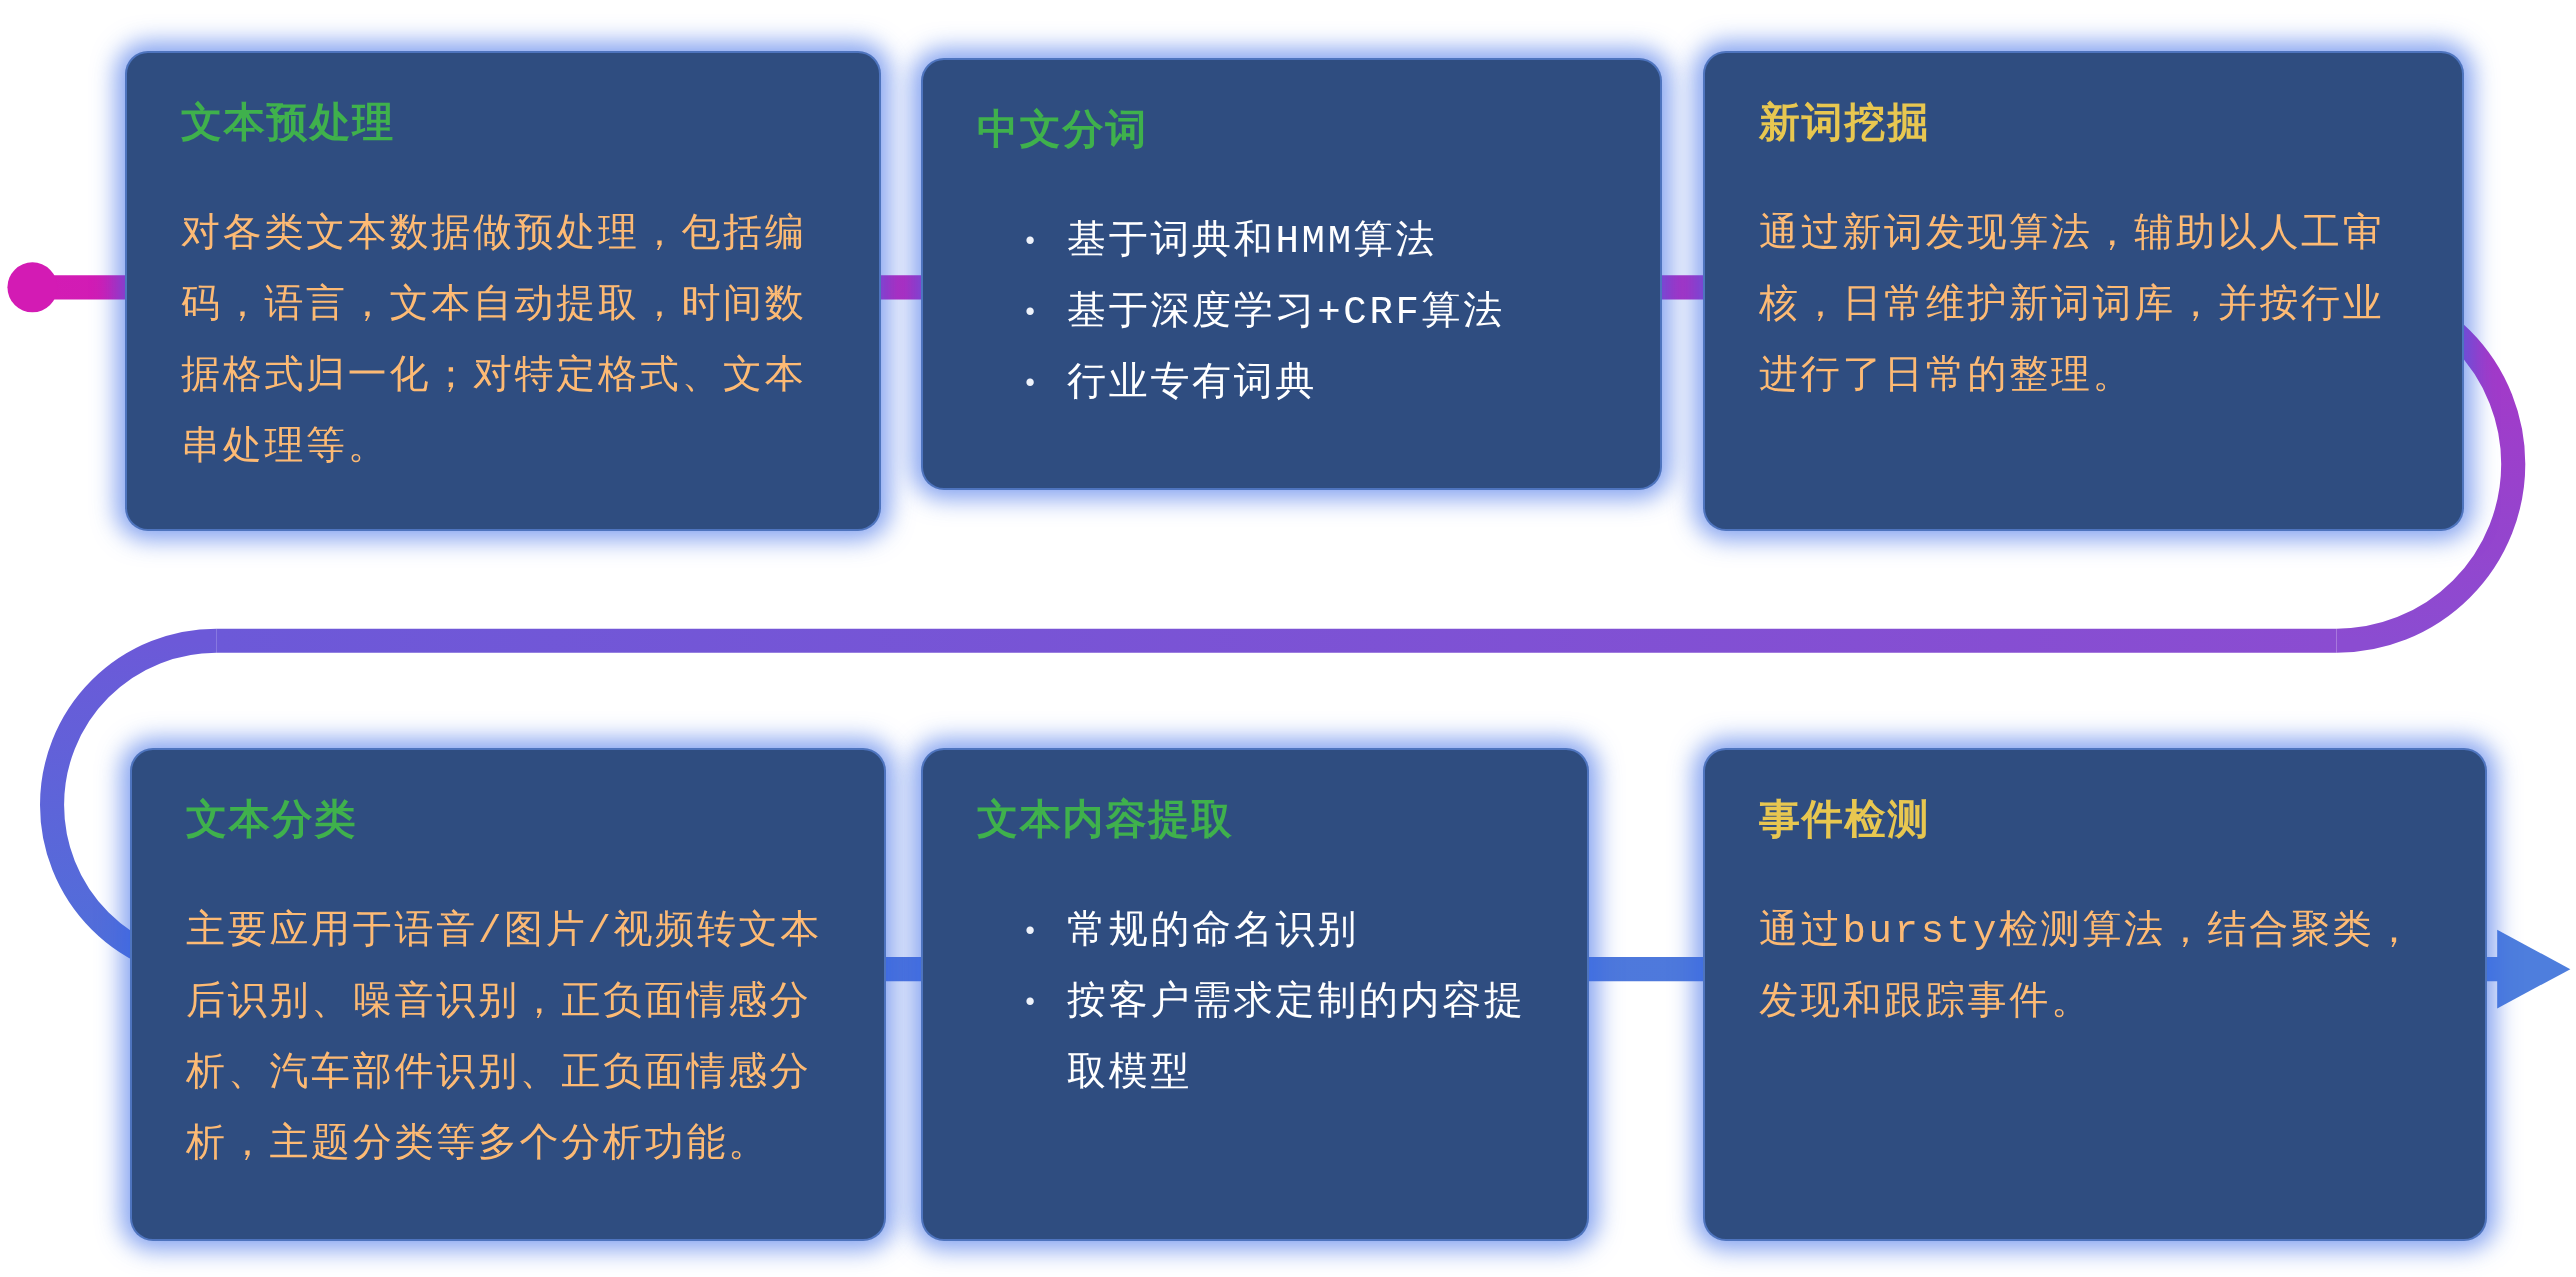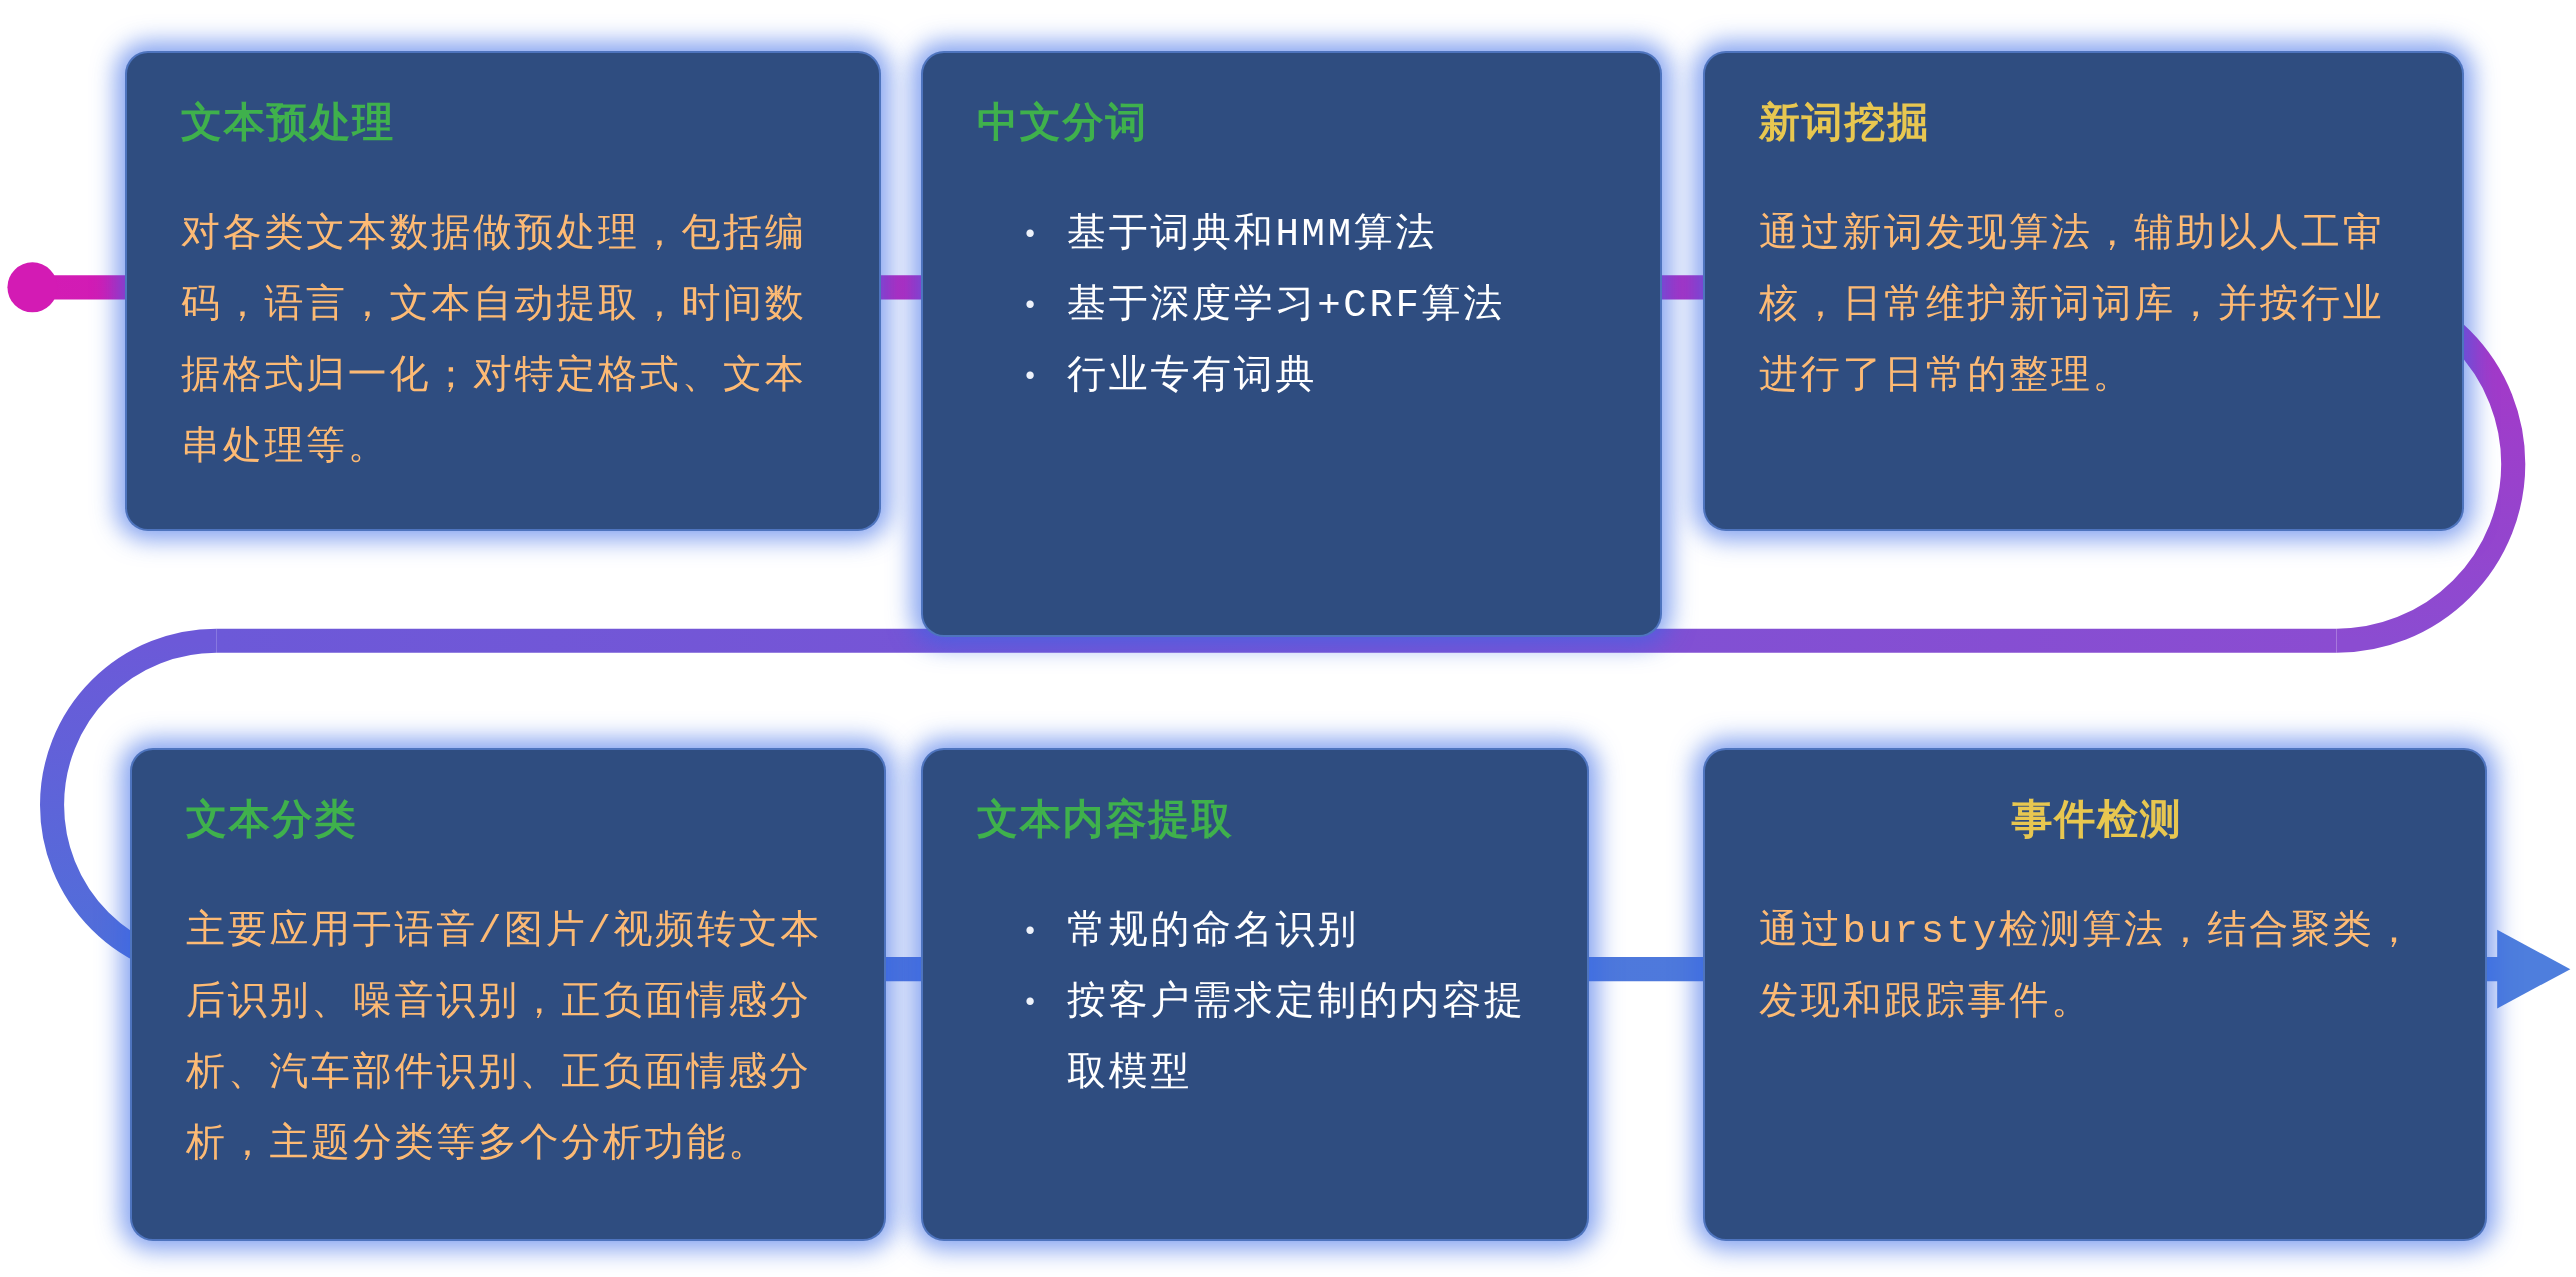--- a/index.html
+++ b/index.html
@@ -64,21 +64,21 @@
     content: "•";
     position: absolute;
     left: 45px;
     top: 0;
     line-height: 71px;
     font-size: 27px;
     color: #eef2fa;
   }
 
   .c1 { left: 125px;  top: 51px;  width: 756px; height: 480px; }
-  .c2 { left: 921px; top: 51px;  width: 741px; height: 586px; }
+  .c2 { left: 921px; top: 58px;  width: 741px; height: 432px; }
   .c3 { left: 1703px; top: 51px;  width: 761px; height: 480px; }
   .c4 { left: 130px;  top: 748px; width: 756px; height: 493px; }
   .c5 { left: 921px; top: 748px; width: 668px; height: 493px; }
   .c6 { left: 1703px; top: 748px; width: 784px; height: 493px; }
 </style>
 </head>
 <body>
 
 <div class="stage">
 
@@ -141,18 +141,18 @@
 
   <section class="card c5">
     <h2 class="card-title" style="color: rgb(63, 177, 76);">文本内容提取</h2>
     <ul class="card-bullets">
       <li><span>常规的命名识别</span></li>
       <li><span>按客户需求定制的内容提取模型</span></li>
     </ul>
   </section>
 
   <section class="card c6">
-    <h2 class="card-title" style="color: rgb(232, 199, 80); text-align: center;">事件检测</h2>
+    <h2 class="card-title" style="color: rgb(232, 199, 80);">事件检测</h2>
     <p class="card-body">通过bursty检测算法，结合聚类，发现和跟踪事件。</p>
   </section>
 
 </div>
 
 
 </body></html>

